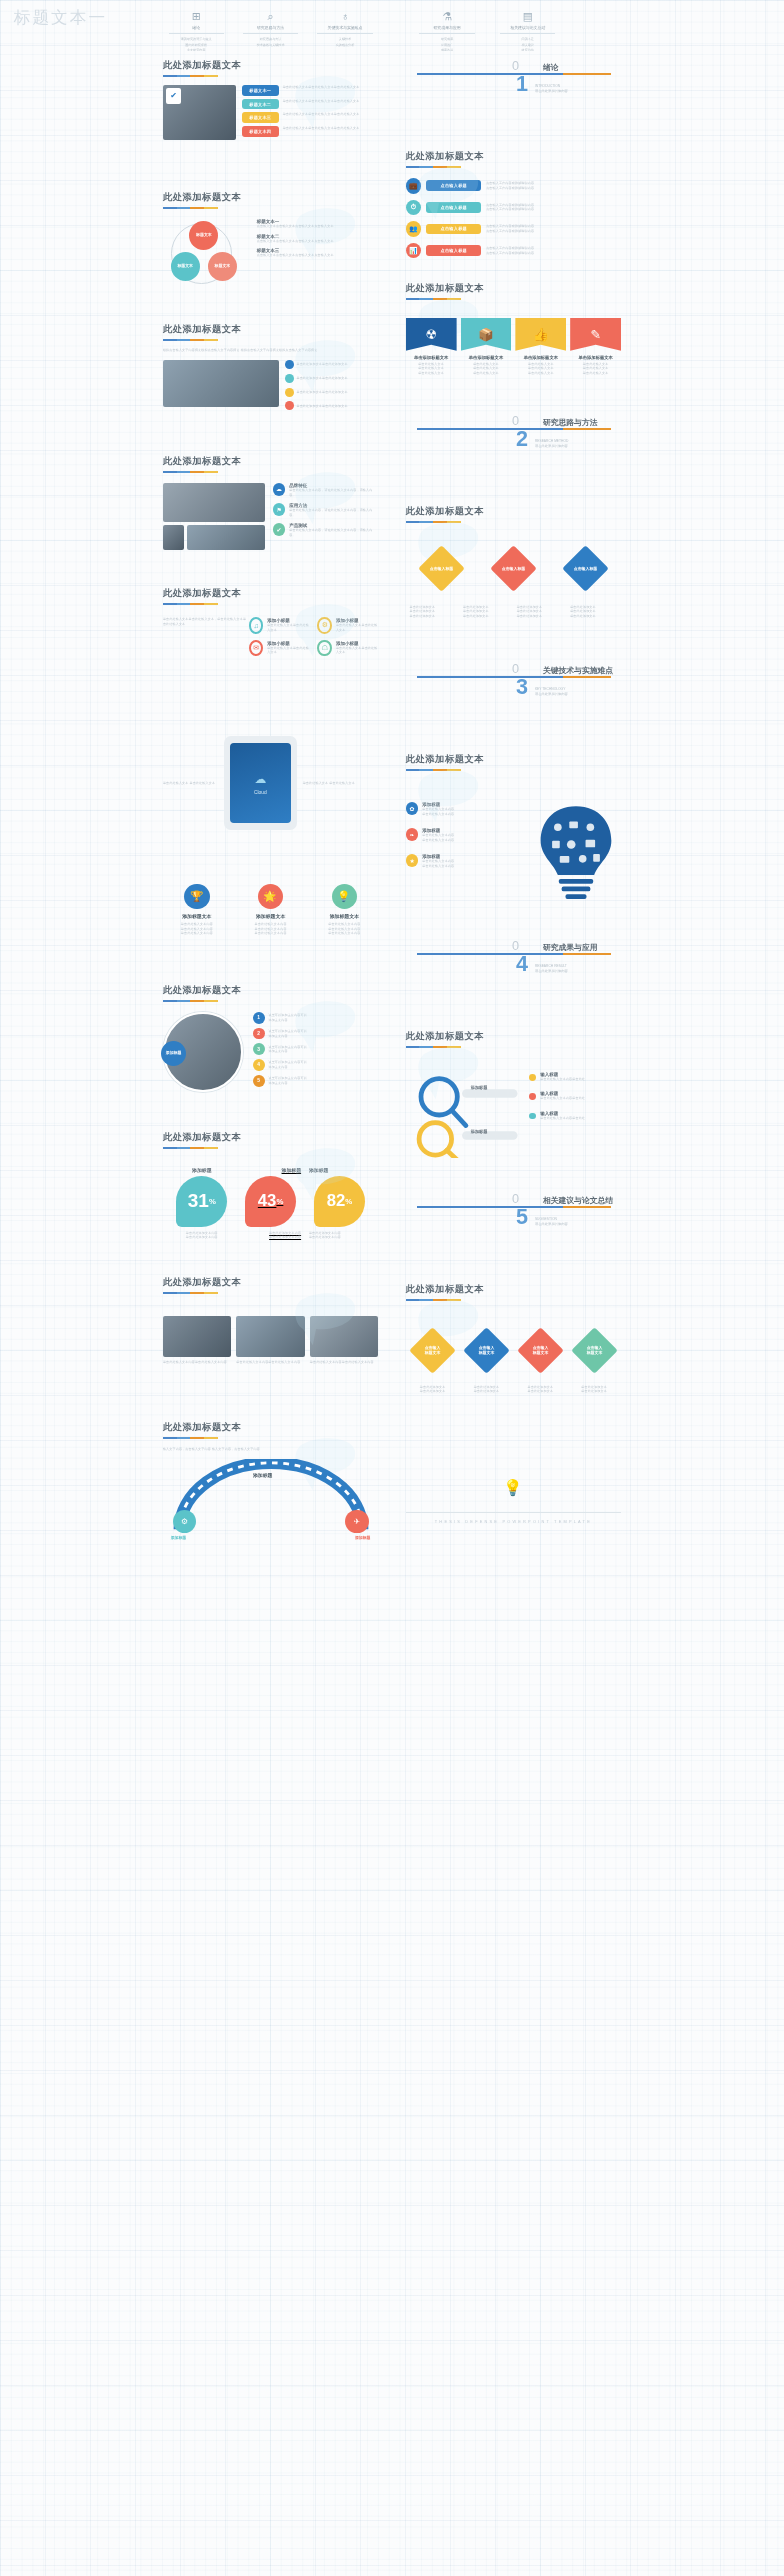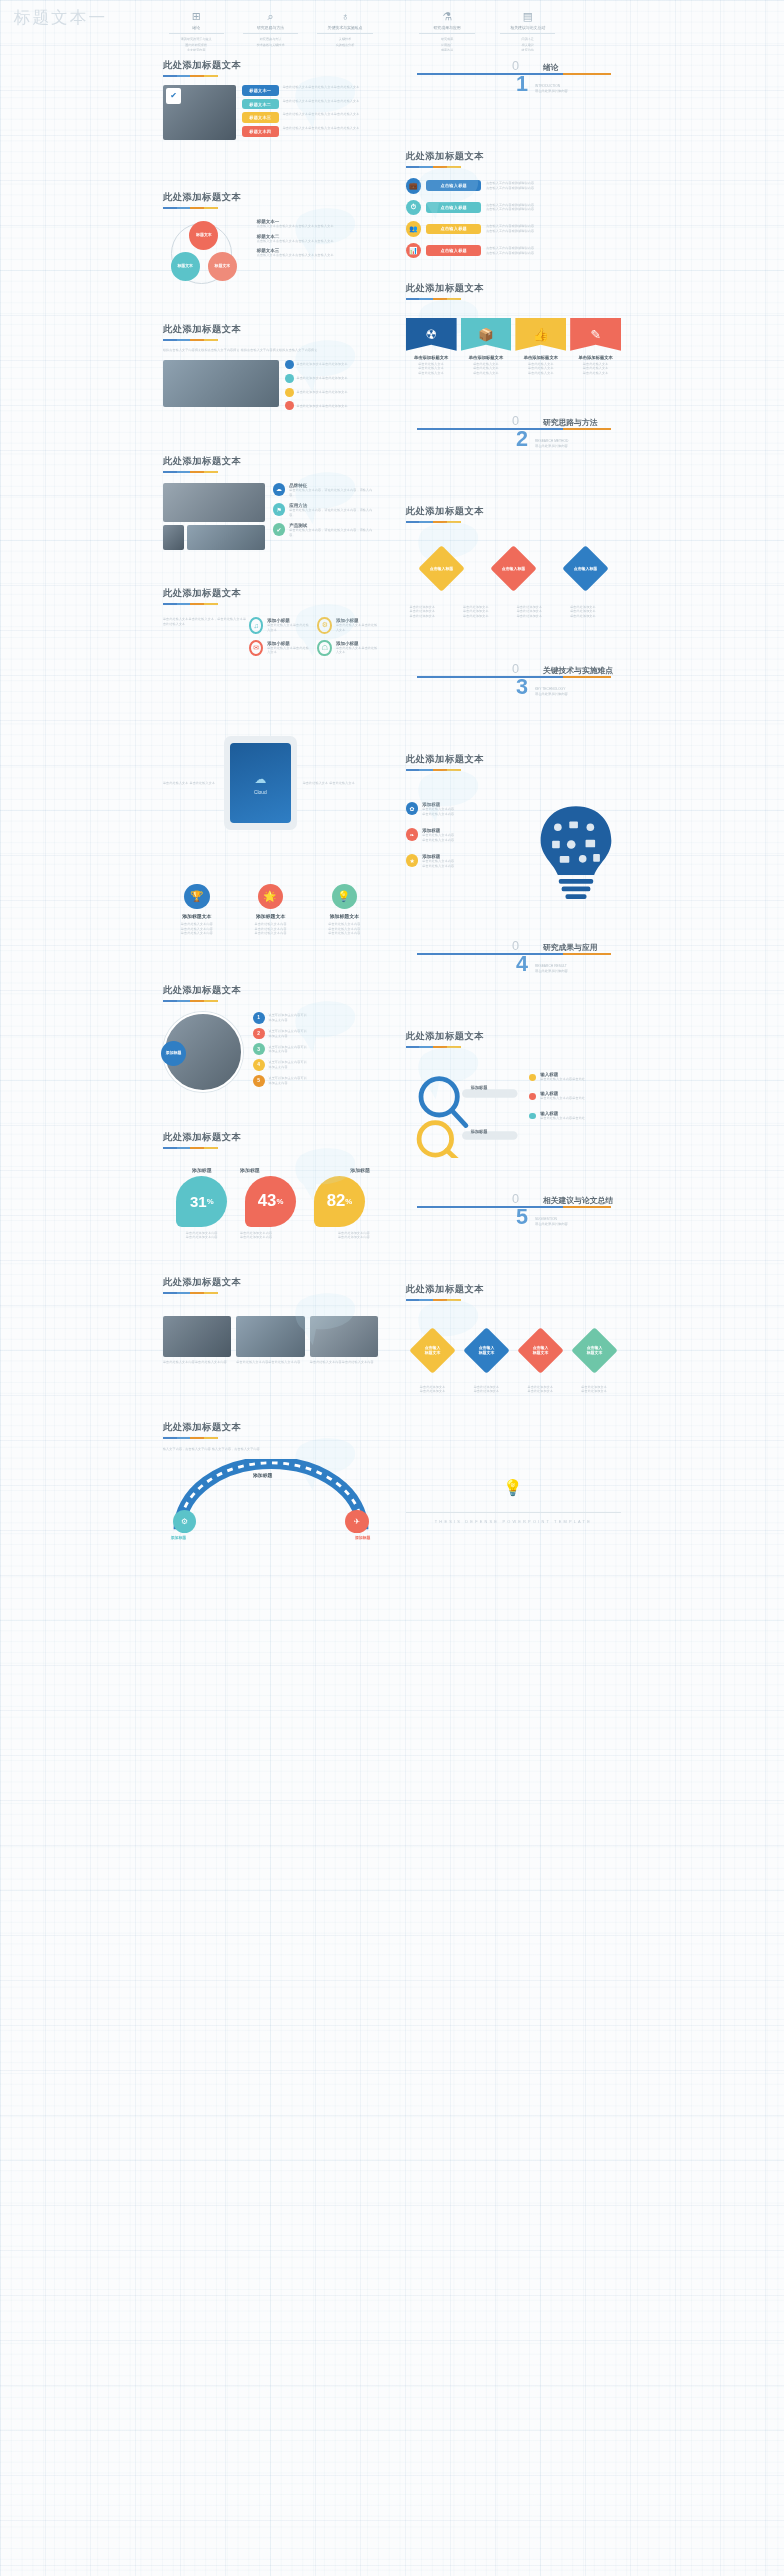--- a/index.html
+++ b/index.html
@@ -438,36 +438,36 @@
         <div class="underbar">
               <i></i>
               <i></i>
               <i></i>
               <i></i>
             </div>
         <div style="display:flex;gap:7.8px;margin-top:17.6px;justify-content:center;">
           <div style="text-align:center;width:61px;">
             <div style="font-size:4.9px;color:#5d6a74;font-weight:bold;margin-bottom:2.9px;">添加标题</div>
             <div class="circ" style="width:51px;height:51px;background:#5bc3c9;margin:0 auto;border-radius:50% 50% 50% 5.9px;">
-              <span style="font-size:15px;">31</span>
+              <span style="font-size:19px;">31</span>
                   <span style="font-size:7.8px;">%</span>
             </div>
             <div class="tiny" style="white-space:pre-line;margin-top:3.9px;">单击此处添加文本内容
 单击此处添加文本内容</div>
           </div>
-          <div style="text-align:left;width:61px;">
+          <div style="text-align:right;width:61px;text-decoration:underline;">
             <div style="font-size:4.9px;color:#5d6a74;font-weight:bold;margin-bottom:2.9px;">添加标题</div>
             <div class="circ" style="width:51px;height:51px;background:#ef6b5a;margin:0 auto;border-radius:50% 50% 50% 5.9px;">
               <span style="font-size:16.7px;">43</span>
                   <span style="font-size:7.8px;">%</span>
             </div>
             <div class="tiny" style="white-space:pre-line;margin-top:3.9px;">单击此处添加文本内容
 单击此处添加文本内容</div>
           </div>
-          <div style="text-align:right;width:61px;">
+          <div style="text-align:left;width:61px;">
             <div style="font-size:4.9px;color:#5d6a74;font-weight:bold;margin-bottom:2.9px;">添加标题</div>
             <div class="circ" style="width:51px;height:51px;background:#f4c13e;margin:0 auto;border-radius:50% 50% 50% 5.9px;">
               <span style="font-size:16.7px;">82</span>
                   <span style="font-size:7.8px;">%</span>
             </div>
             <div class="tiny" style="white-space:pre-line;margin-top:3.9px;">单击此处添加文本内容
 单击此处添加文本内容</div>
           </div>
         </div>
       </div>

